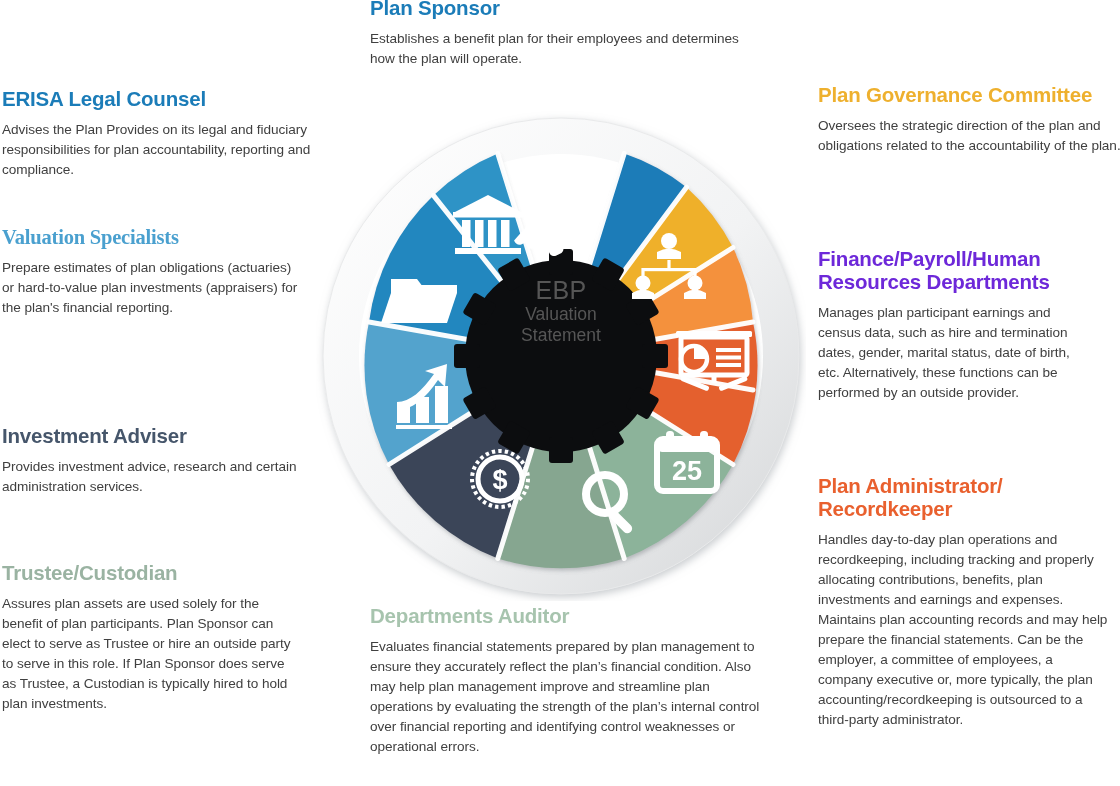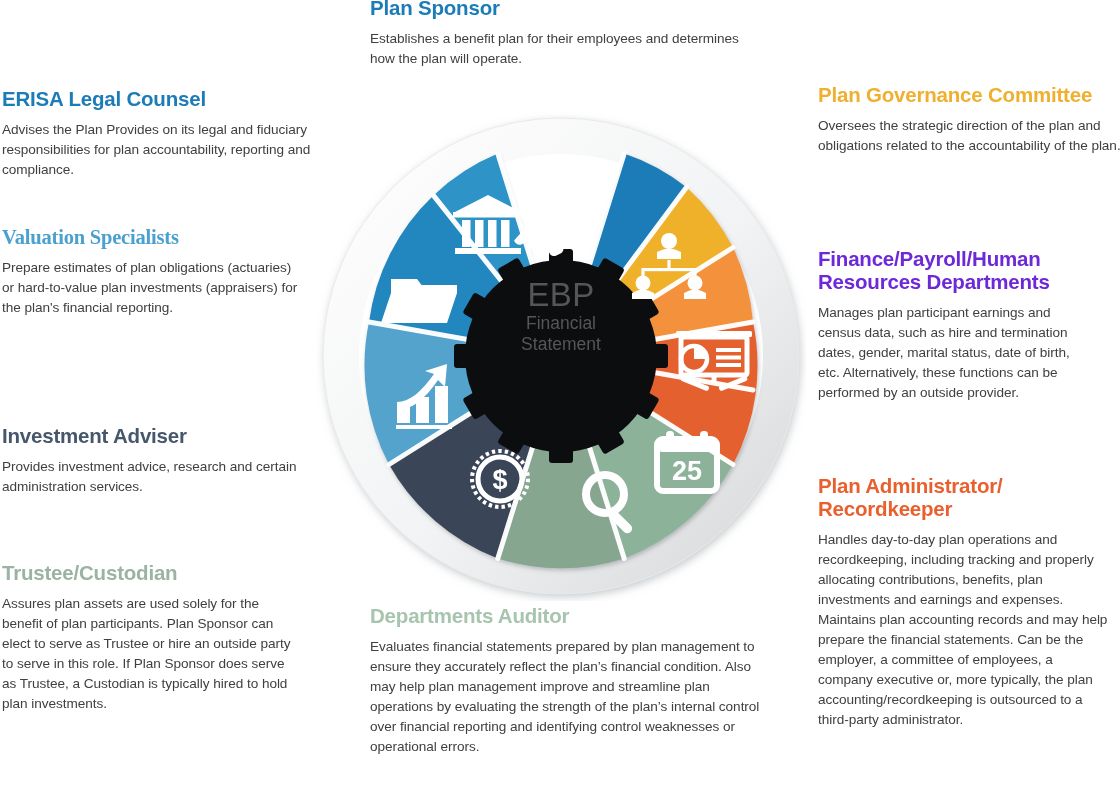--- a/index.html
+++ b/index.html
@@ -65,21 +65,21 @@
   #wheel svg{display:block;width:490px;height:490px;}
   .hub-text{
     position:absolute;
     left:0;right:0;
     top:166px;
     text-align:center;
     pointer-events:none;
   }
   .hub-text .l1{
     display:block;
-    font-size:33px;
+    font-size:25px;
     color:#565656;
     line-height:1.08;
     letter-spacing:0.4px;
   }
   .hub-text .l2{
     display:block;
     font-size:17.5px;
     color:#565656;
     line-height:1.2;
   }
@@ -251,21 +251,21 @@
           <rect x="-13" y="-1" width="8.5" height="27"></rect>
           <rect x="0" y="-1" width="8.5" height="27"></rect>
           <rect x="13" y="-1" width="8.5" height="27"></rect>
           <rect x="-33" y="27" width="66" height="6"></rect>
         </g>
       </g>
     </svg>
 
     <div class="hub-text">
       <span class="l1">EBP</span>
-      <span class="l2">Financial</span>
+      <span class="l2">Valuation</span>
       <span class="l2">Statement</span>
     </div>
   </div>
 
   <div class="block" id="b-sponsor">
     <h2 class="c-blue">Plan Sponsor</h2>
     <p>Establishes a benefit plan for their employees and determines how the plan will operate.</p>
   </div>
 
   <div class="block" id="b-erisa">

